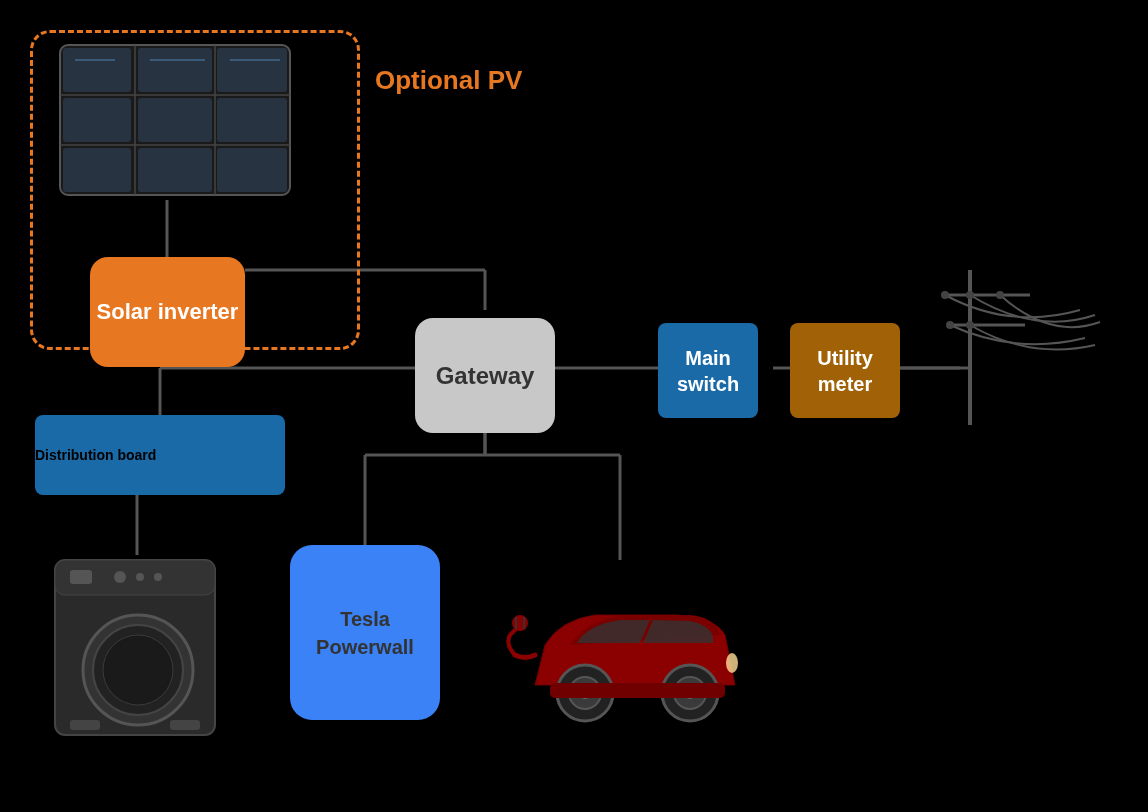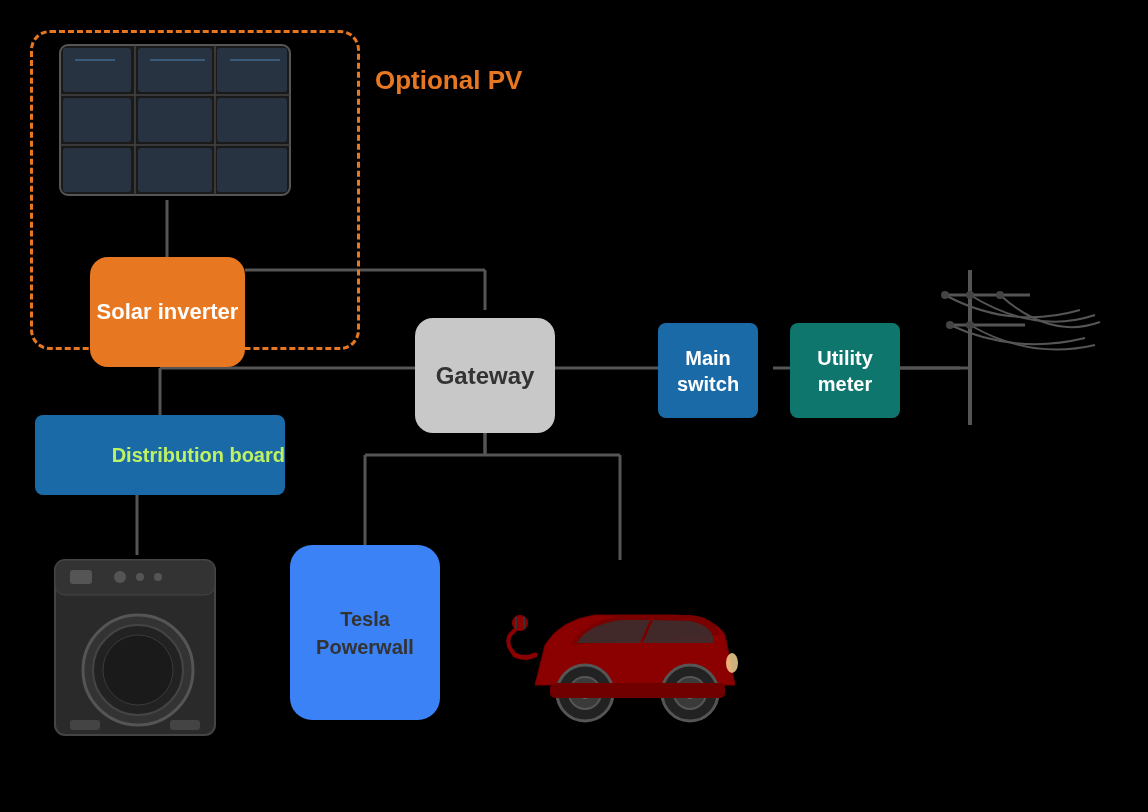--- a/index.html
+++ b/index.html
@@ -98,23 +98,23 @@
     .distribution-board {
       position: absolute;
       top: 415px;
       left: 35px;
       width: 250px;
       height: 80px;
       background: #1a6aa8;
       border-radius: 8px;
       display: flex;
       align-items: center;
-      justify-content: flex-end;
-      color: #bef264;
-      font-size: 20px;
+      justify-content: flex-start;
+      color: #000000;
+      font-size: 14px;
       font-weight: bold;
       text-align: center;
     }
 
     
     .main-switch {
       position: absolute;
       top: 323px;
       left: 658px;
       width: 100px;
@@ -131,21 +131,21 @@
       line-height: 1.3;
     }
 
     
     .utility-meter {
       position: absolute;
       top: 323px;
       left: 790px;
       width: 110px;
       height: 95px;
-      background: #0f766e;
+      background: #a16207;
       border-radius: 8px;
       display: flex;
       align-items: center;
       justify-content: center;
       color: white;
       font-size: 20px;
       font-weight: bold;
       text-align: center;
       line-height: 1.3;
     }

